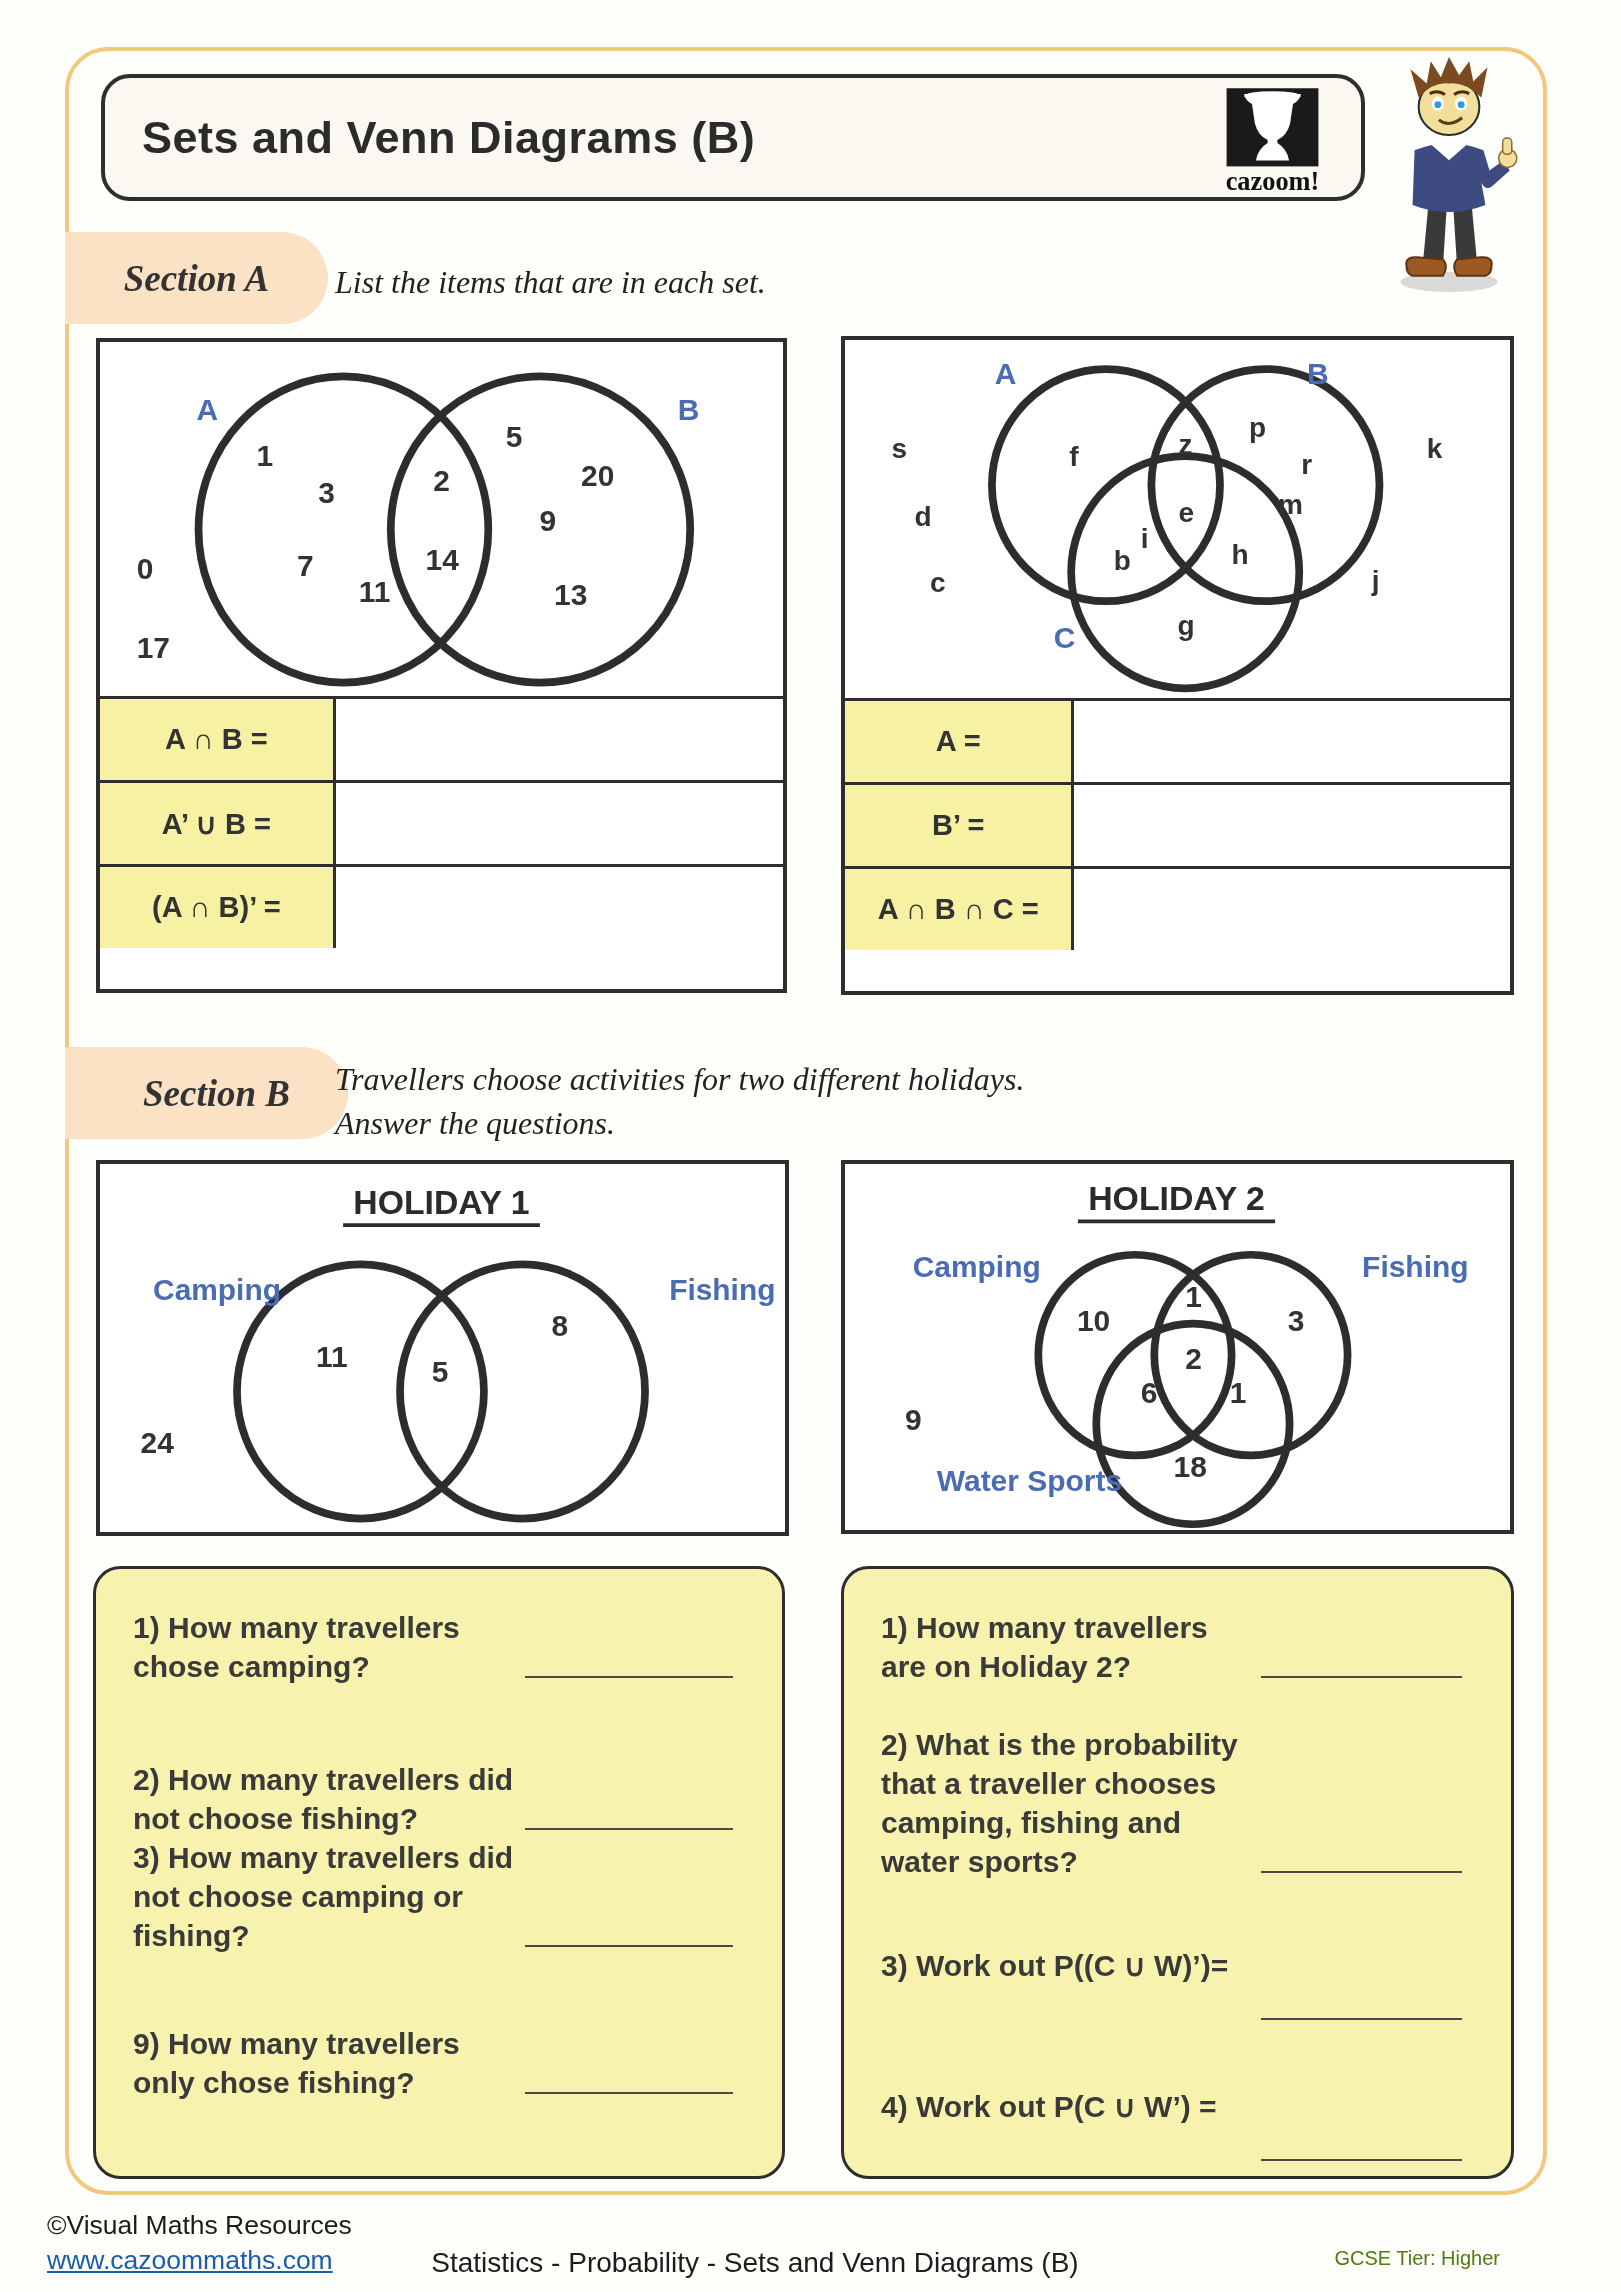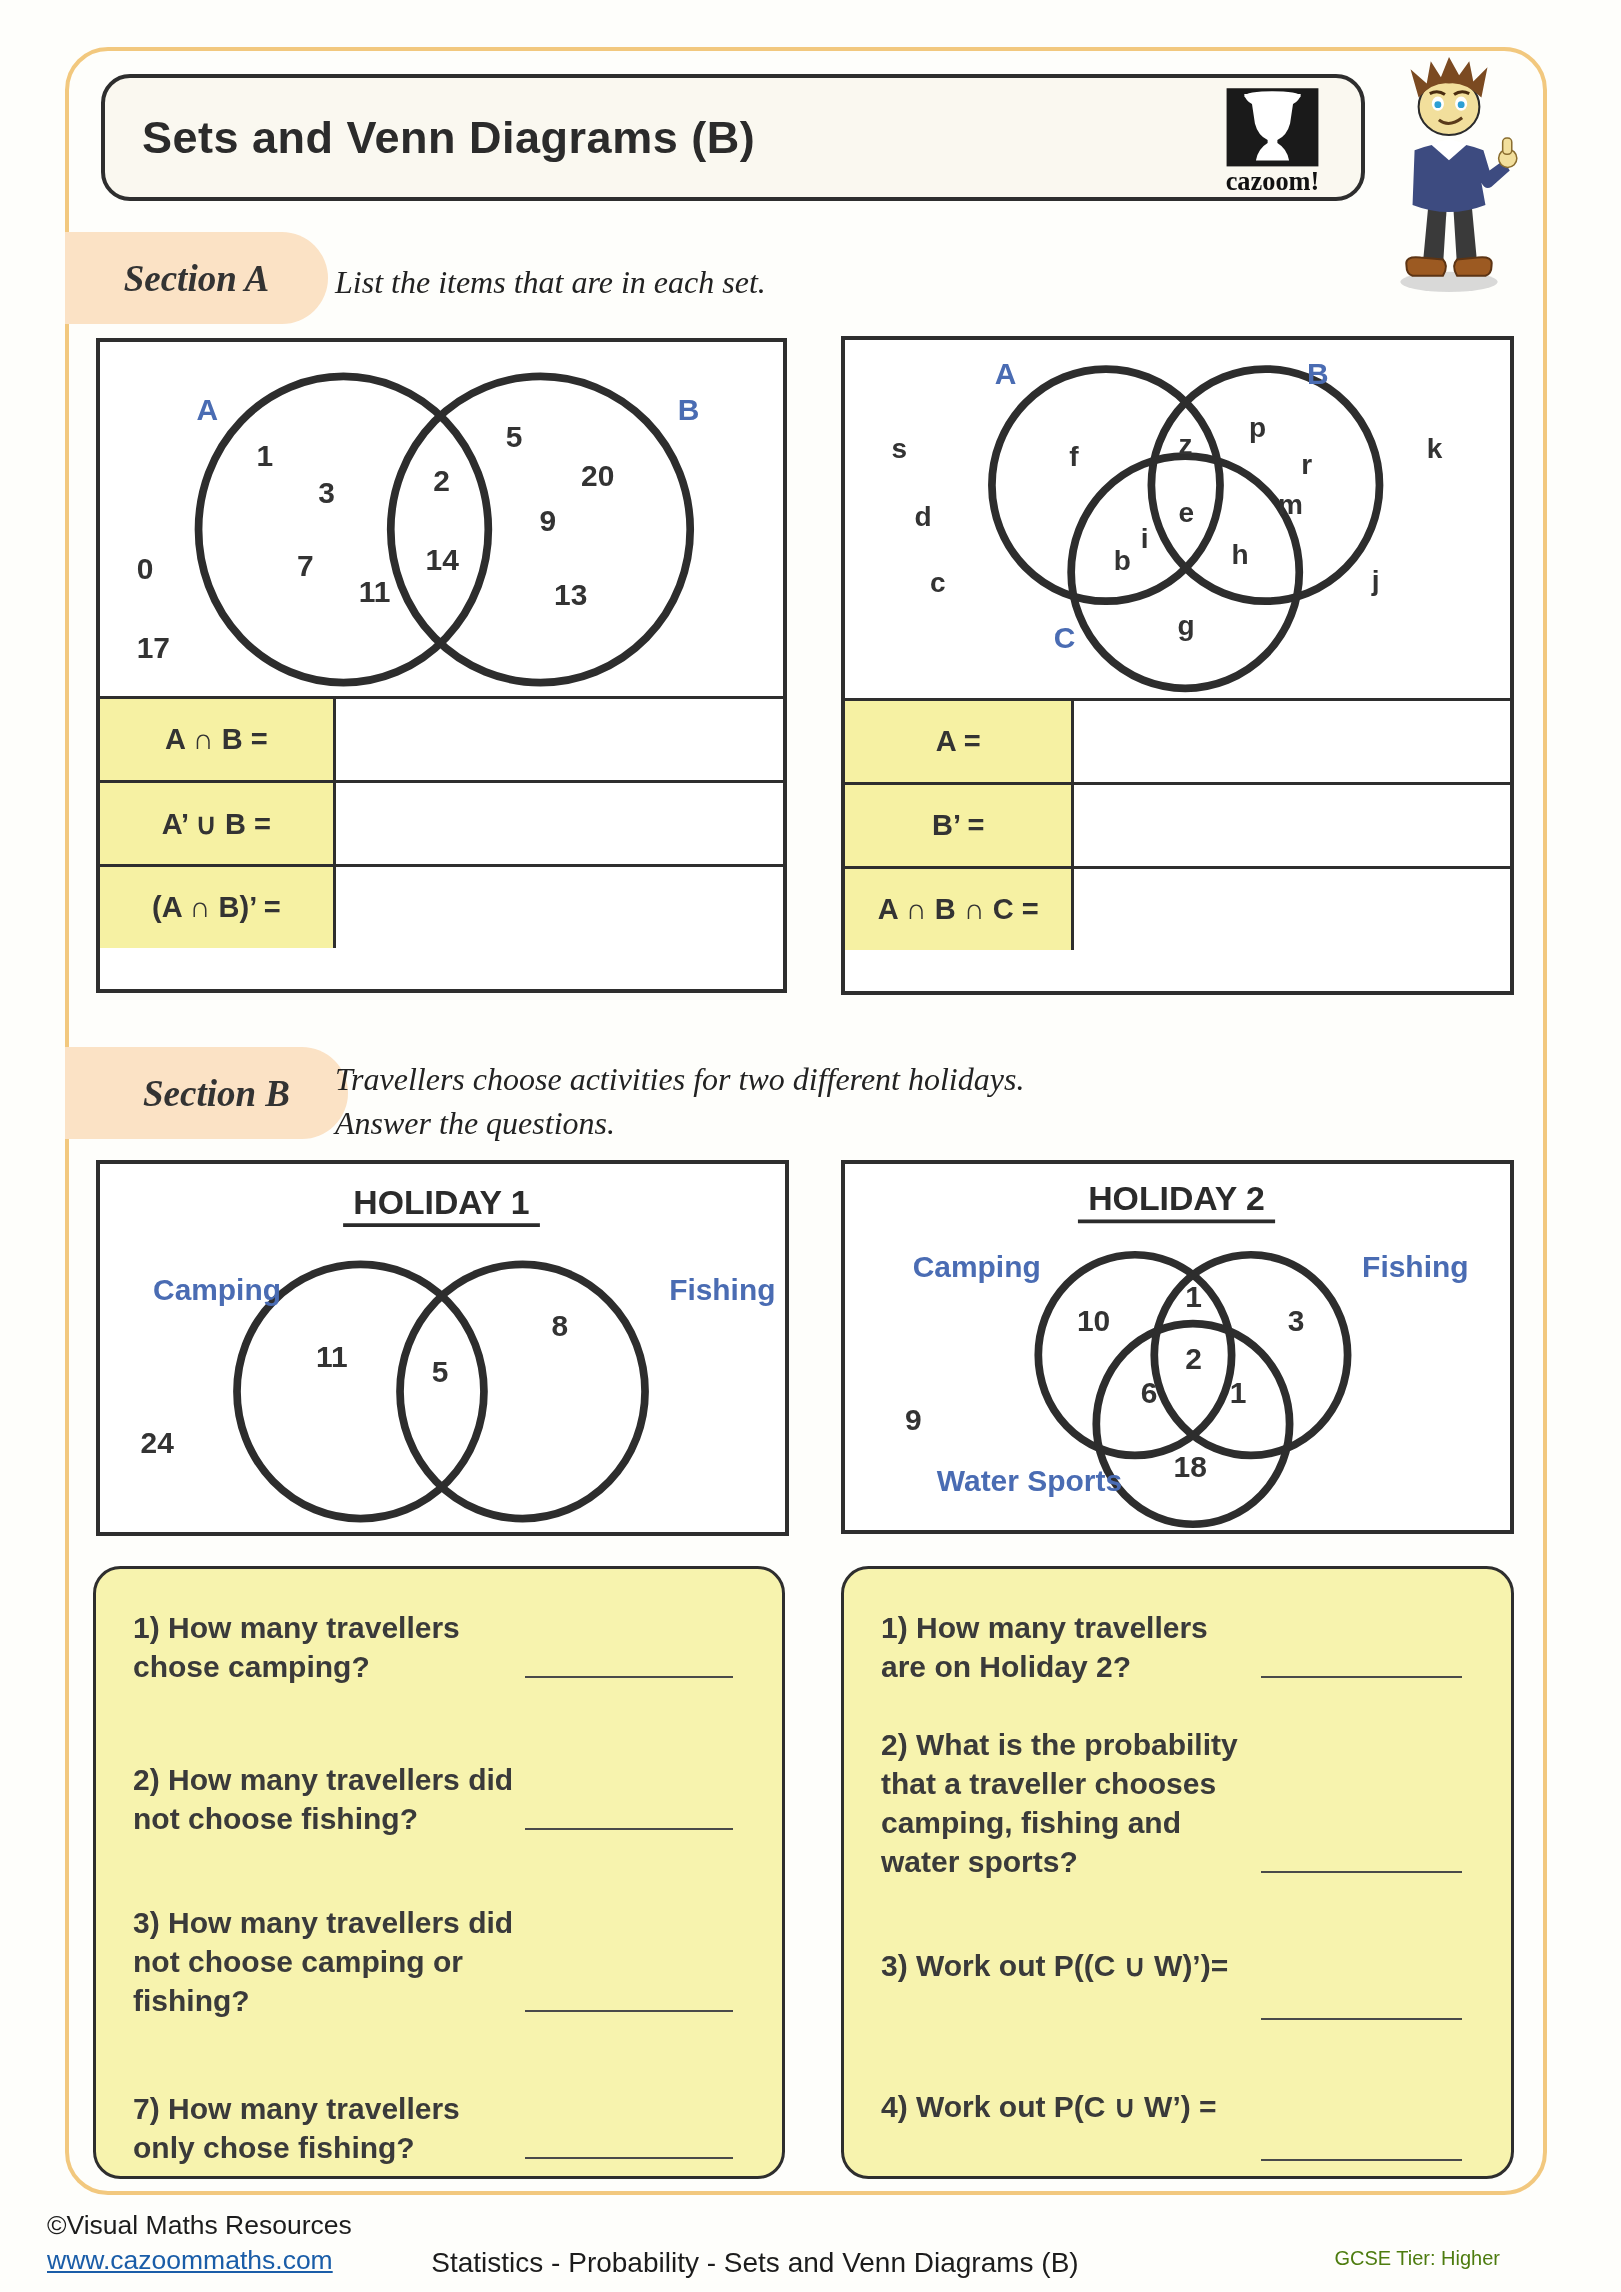--- a/index.html
+++ b/index.html
@@ -220,26 +220,26 @@
 
   <div class="q-box q-box-left">
     <div class="q-row" style="margin-top:9.8px;">
       <div class="q-text">1) How many travellers chose camping?</div>
       <div class="q-line"></div>
     </div>
     <div class="q-row" style="margin-top:74px;">
       <div class="q-text">2) How many travellers did not choose fishing?</div>
       <div class="q-line"></div>
     </div>
-    <div class="q-row" style="margin-top:65px;">
+    <div class="q-row" style="">
       <div class="q-text">3) How many travellers did not choose camping or fishing?</div>
       <div class="q-line"></div>
     </div>
     <div class="q-row" style="margin-top:69px;">
-      <div class="q-text">7) How many travellers only chose fishing?</div>
+      <div class="q-text">9) How many travellers only chose fishing?</div>
       <div class="q-line"></div>
     </div>
   </div>
 
   <div class="q-box q-box-right">
     <div class="q-row" style="margin-top:9.8px;">
       <div class="q-text">1) How many travellers are on Holiday 2?</div>
       <div class="q-line"></div>
     </div>
     <div class="q-row" style="margin-top:39px;">

